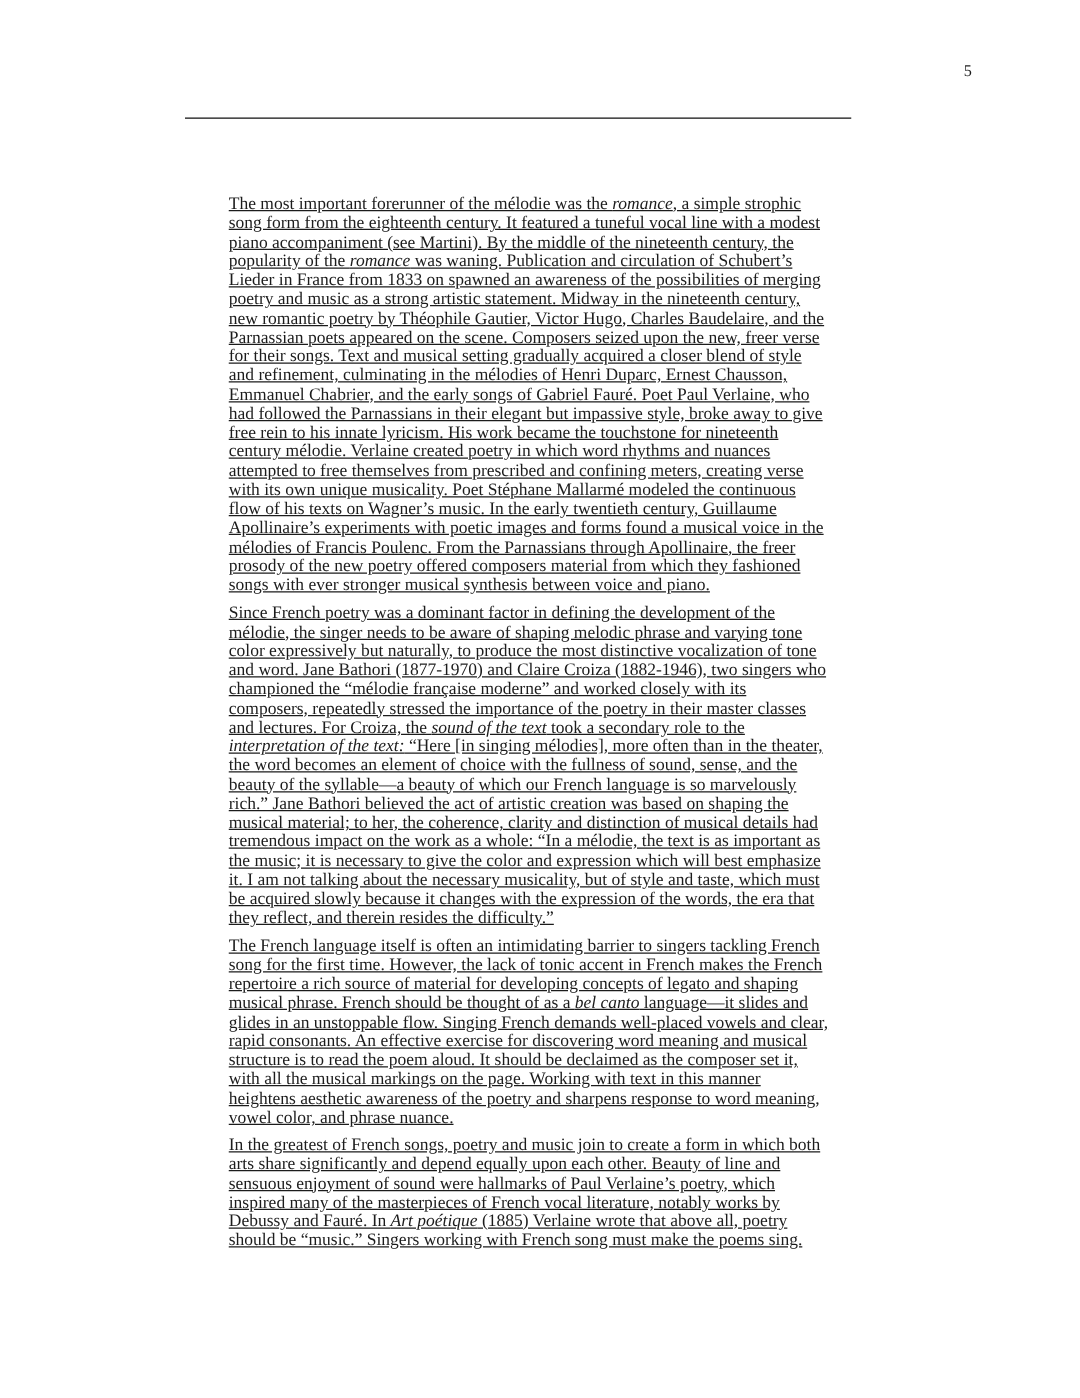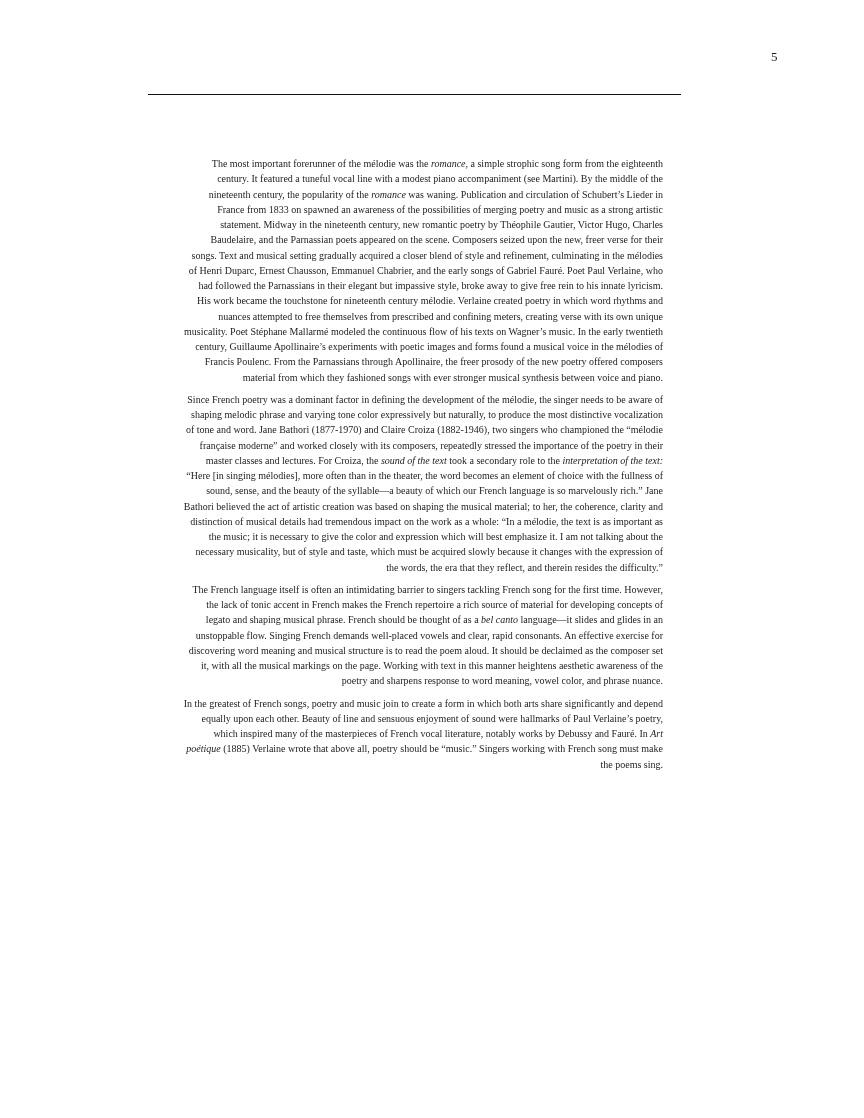--- a/index.html
+++ b/index.html
@@ -25,23 +25,24 @@
     left: 148px;
     width: 533px;
     height: 1.4px;
     background: #111111;
   }
   .body-text {
     position: absolute;
     top: 156px;
     left: 183px;
     width: 480px;
-    font-size: 10px;
+    font-size: 14px;
     line-height: 15.25px;
-    text-align: right;
+    text-align: left;
+    text-decoration: underline;
   }
   .body-text p {
     margin: 0 0 7px 0;
     padding: 0;
   }
   .italic { font-style: italic; }
 </style>
 </head>
 <body>
 

